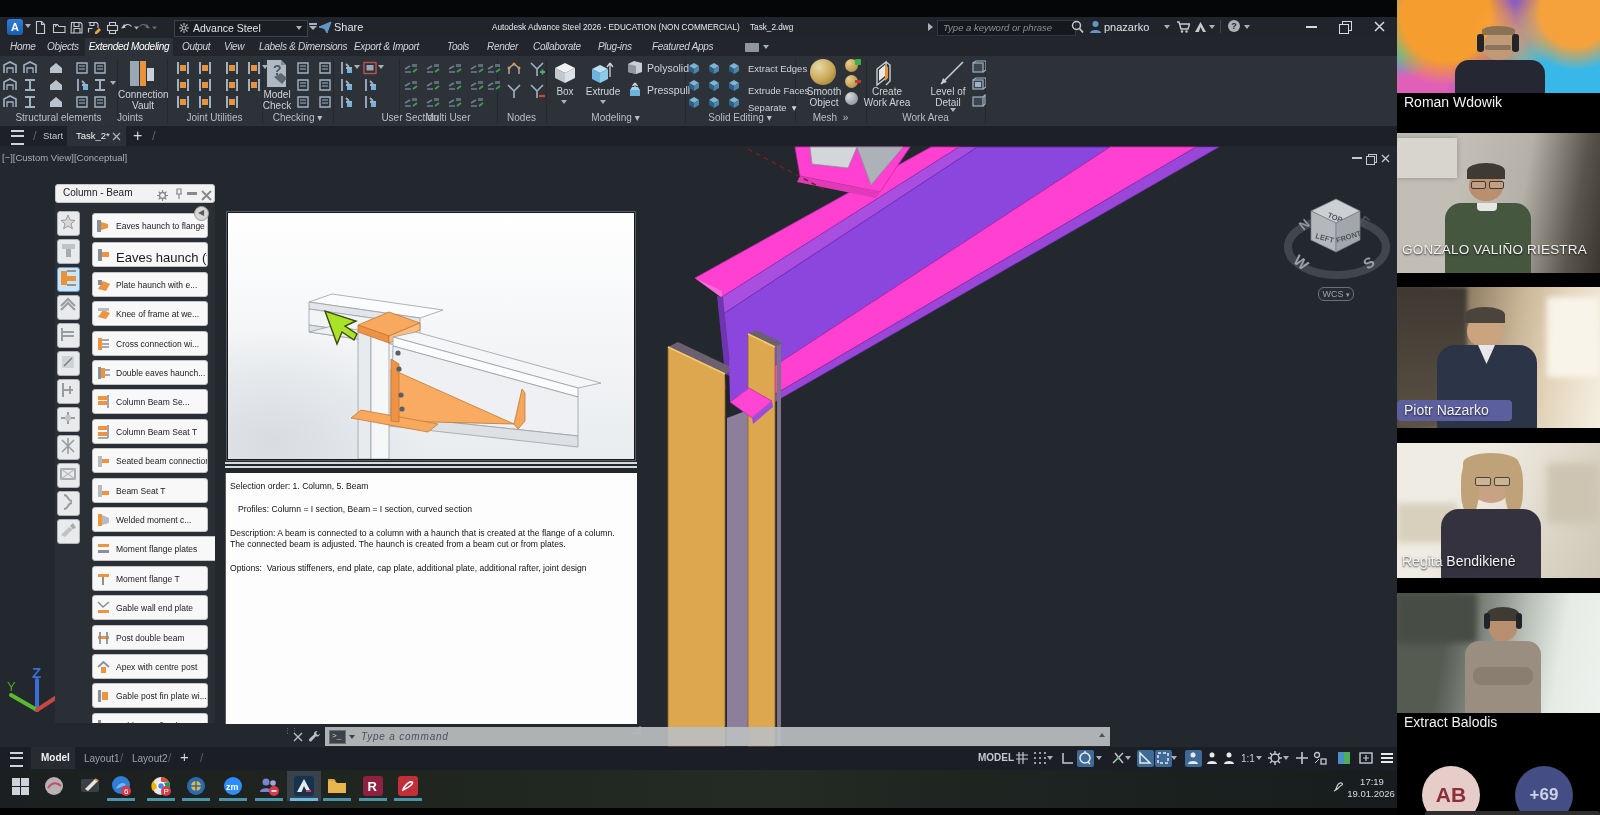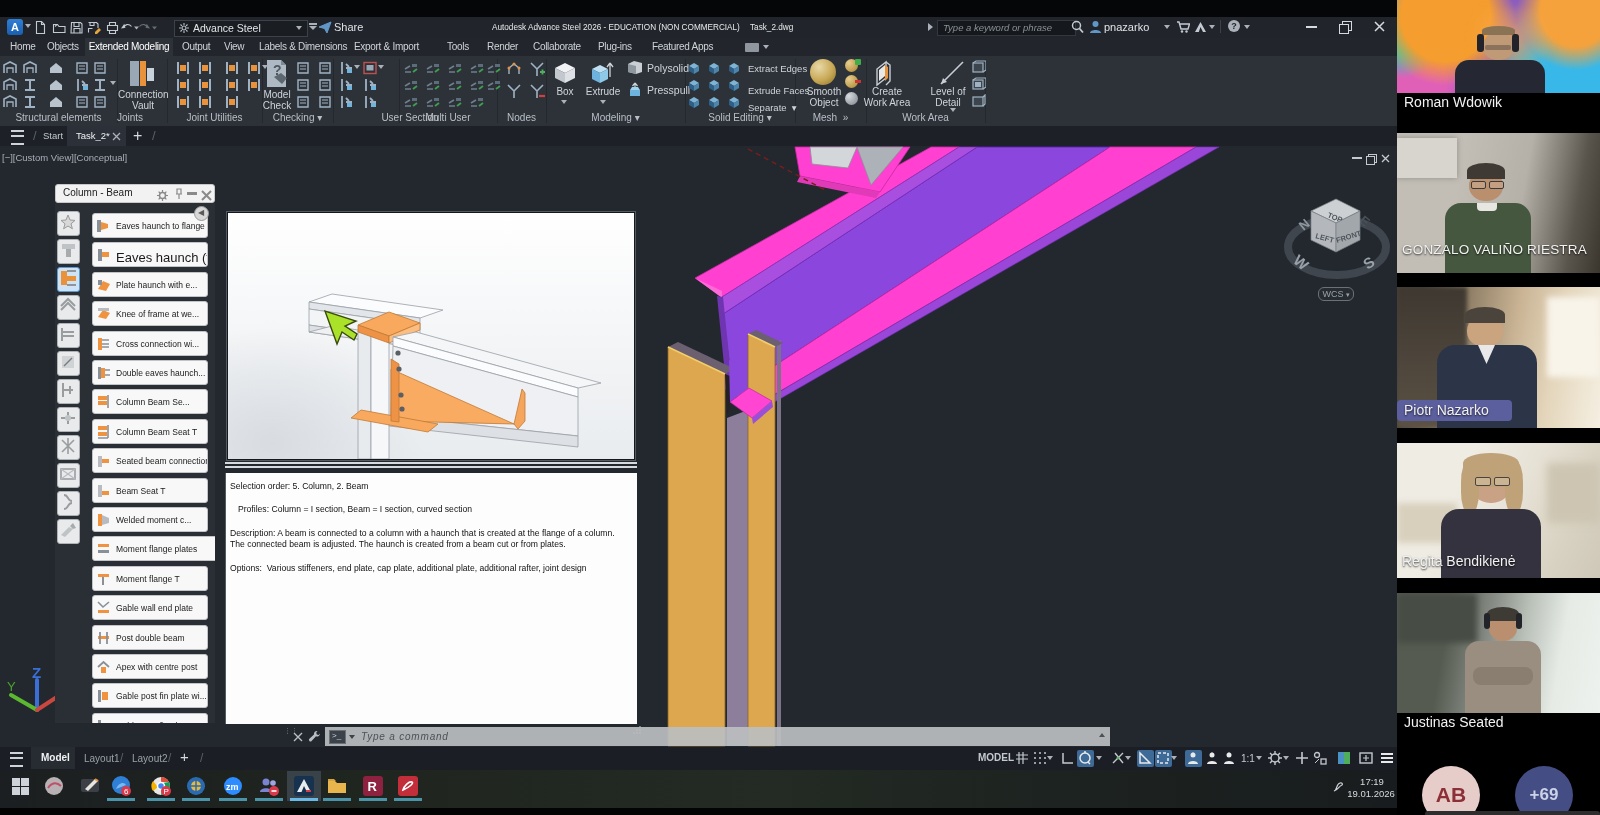--- a/index.html
+++ b/index.html
@@ -8,21 +8,21 @@
   .abs{position:absolute;}
   #app{position:absolute;left:0;top:0;width:1397px;height:815px;background:#22262c;}
   
   #topblack{position:absolute;left:0;top:0;width:1397px;height:17px;background:#050607;}
   #titlebar{position:absolute;left:0;top:17px;width:1397px;height:21px;background:#21252b;}
   #wsbox{position:absolute;left:174px;top:3px;width:132px;height:15px;background:#1a1d22;border:1px solid #3c424a;color:#e2e5e8;font-size:10.5px;line-height:15px;}
   #searchbox{position:absolute;left:937px;top:3px;width:132px;height:14px;background:#15181c;border:1px solid #33383f;color:#8b9199;font-style:italic;font-size:9.5px;line-height:14px;padding-left:5px;}
   #apptitle{position:absolute;left:492px;top:6px;width:260px;color:#e8eaed;font-size:8.2px;white-space:nowrap;}
   
   #ribbontabs{position:absolute;left:0;top:38px;width:1397px;height:18px;background:#22262c;}
-  .rtab{position:absolute;top:0;height:18px;color:#ced3d8;font-size:10px;line-height:18px;white-space:nowrap;letter-spacing:-0.3px;}
+  .rtab{position:absolute;top:0;height:18px;color:#ced3d8;font-size:10px;line-height:18px;white-space:nowrap;letter-spacing:-0.3px;font-style:italic;}
   .rtab.active{background:#2d3239;color:#fff;}
   
   #ribbon{position:absolute;left:0;top:56px;width:1397px;height:70px;background:#2d3239;}
   .rsep{position:absolute;top:3px;width:1px;height:64px;background:#24282e;}
   .rlabel{position:absolute;top:56px;height:12px;color:#b8bfc6;font-size:10px;line-height:12px;text-align:center;white-space:nowrap;}
   
   #doctabs{position:absolute;left:0;top:126px;width:1397px;height:20px;background:#1d2127;}
   
   #viewport{position:absolute;left:0;top:146px;width:1397px;height:601px;background:#23282f;overflow:hidden;}
   
@@ -634,21 +634,21 @@
               <circle cx="171" cy="156" r="2.6"></circle>
             <circle cx="173" cy="182" r="2.6"></circle>
               <circle cx="174" cy="196" r="2.6"></circle>
           </g>
           <path d="M97,98 L109,131 L114,119 L126,127 L129,121 L117,113 L128,108 Z" fill="#aae229" stroke="#3c4a10" stroke-width="1.4"></path>
         </svg>
       </div>
       <div class="abs" style="left:225px;top:316px;width:412px;height:2px;background:#d8dbde;"></div>
       <div class="abs" style="left:225px;top:320px;width:412px;height:2px;background:#d8dbde;"></div>
       <div id="descbox" class="abs" style="left:225px;top:327px;width:411px;height:251px;background:#fdfdfd;border-left:1px solid #555b62;color:#111;font-size:8.6px;overflow:hidden;">
-        <div class="abs" style="left:4px;top:8px;white-space:nowrap;">Selection order: 5. Column, 2. Beam</div>
+        <div class="abs" style="left:4px;top:8px;white-space:nowrap;">Selection order: 1. Column, 5. Beam</div>
         <div class="abs" style="left:4px;top:31px;white-space:nowrap;padding-left:8px;">Profiles: Column = I section, Beam = I section, curved section</div>
         <div class="abs" style="left:4px;top:55px;white-space:nowrap;text-align:right;">Description: A beam is connected to a column with a haunch that is created at the flange of a column.</div>
         <div class="abs" style="left:4px;top:66px;white-space:nowrap;">The connected beam is adjusted. The haunch is created from a beam cut or from plates.</div>
         <div class="abs" style="left:4px;top:90px;white-space:nowrap;">Options:&nbsp; Various stiffeners, end plate, cap plate, additional plate, additional rafter, joint design</div>
       </div>
       <svg class="abs" style="left:628px;top:579px;" width="14" height="10" viewBox="0 0 14 10">
           <g fill="#8a9097">
             <circle cx="12" cy="2" r="1"></circle>
             <circle cx="9" cy="5" r="1"></circle>
             <circle cx="12" cy="5" r="1"></circle>
@@ -1114,18 +1114,18 @@
     </div>
     <div class="vtile" style="top:593px;height:120px;background:linear-gradient(100deg,#565b51 0 25%,#8a9089 45%,#b9c0b8 60%,#e6ebe6 78%,#eef2ee);">
       <div class="abs" style="left:0;top:0;width:80px;height:50px;background:#474c44;filter:blur(3px);"></div>
       <div class="abs" style="left:92px;top:22px;width:28px;height:26px;border-radius:48%;background:#b98f70;"></div>
       <div class="abs" style="left:90px;top:14px;width:32px;height:14px;border-radius:50% 50% 0 0;background:#3e3a34;"></div>
       <div class="abs" style="left:87px;top:20px;width:6px;height:16px;border-radius:3px;background:#23242a;"></div>
       <div class="abs" style="left:119px;top:20px;width:6px;height:16px;border-radius:3px;background:#23242a;"></div>
       <div class="abs" style="left:68px;top:48px;width:76px;height:72px;border-radius:14px 14px 0 0;background:#9a8e80;"></div>
       <div class="abs" style="left:76px;top:74px;width:60px;height:18px;border-radius:8px;background:#8a7e70;"></div>
     </div>
-    <div class="vname" style="top:714px;">Justinas Seated</div>
+    <div class="vname" style="top:714px;">Extract Balodis</div>
     <div class="abs" style="left:25px;top:766px;width:58px;height:58px;border-radius:50%;background:#e7cdca;color:#8c2f36;font-weight:bold;font-size:21px;text-align:center;line-height:58px;">AB</div>
     <div class="abs" style="left:118px;top:766px;width:58px;height:58px;border-radius:50%;background:#444e85;color:#ccd1e8;font-weight:bold;font-size:17px;text-align:center;line-height:58px;">+69</div>
     <div class="abs" style="left:28px;top:811px;width:175px;height:4px;border-radius:3px 3px 0 0;background:#2e2e2e;"></div>
   </div>
 </div>
 
 </body></html>

